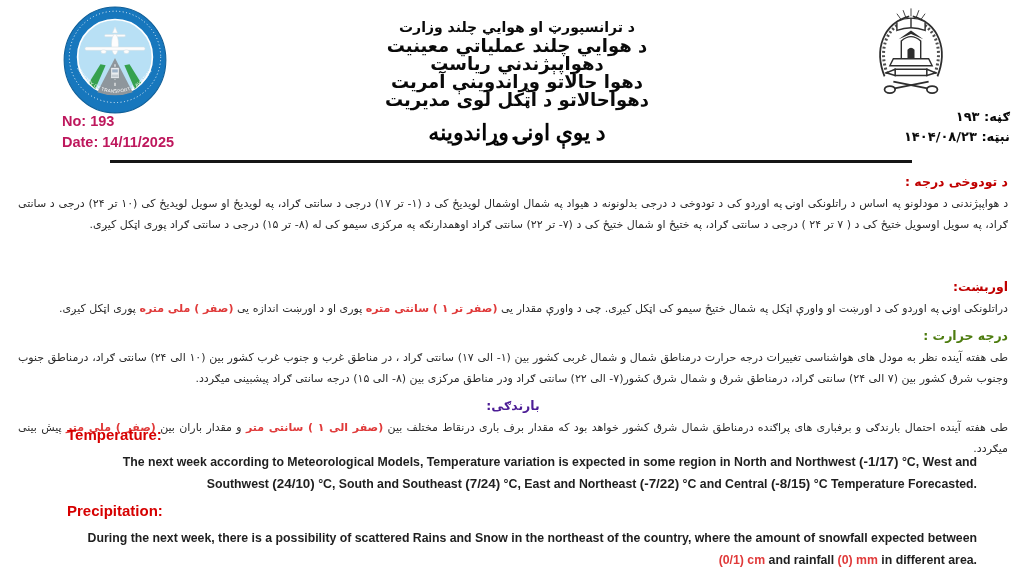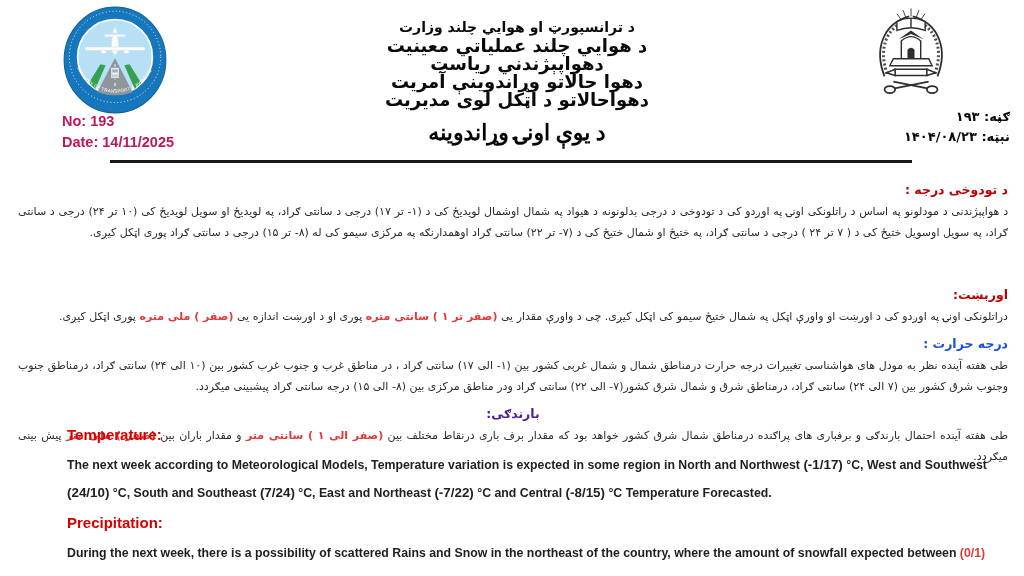--- a/index.html
+++ b/index.html
@@ -33,26 +33,26 @@
     font-family:"DejaVu Sans",sans-serif;
     margin-top:8px;
   }
   .divider{position:absolute;left:110px;top:160px;width:802px;height:3px;background:#161616;}
   
   .body-ar{
     position:absolute;left:18px;top:172px;width:990px;direction:rtl;
     font-family:"DejaVu Sans",sans-serif;color:#2b2b2b;
   }
   .h-ar{font-weight:bold;font-size:12.5px;line-height:16px;margin:9px 0 3px;}
-  .sec-ar:first-child .h-ar{margin-top:10px;}
+  .sec-ar:first-child .h-ar{margin-top:2px;}
   .p-ar{font-size:11px;line-height:21px;text-align:justify;margin:0;}
   
   .body-en{position:absolute;left:67px;top:426px;width:922px;font-weight:bold;color:#1f1f1f;}
   .h-en{font-size:15px;line-height:18px;margin:0 0 7px;}
-  .p-en{font-size:12.3px;line-height:28px;margin:0 0 7px;}
+  .p-en{font-size:12.3px;line-height:22px;margin:0 12px 7px;text-align:right;}
   
   .seg-red{font-weight:bold;}
   .seg-num{font-size:13.4px;}
 </style>
 </head>
 <body>
 
 <div class="page">
 
   <svg class="seal-left" viewBox="0 0 100 104" aria-hidden="true">
@@ -157,21 +157,21 @@
   <div class="body-ar">
     <div class="sec-ar">
       <div class="h-ar" style="color: rgb(192, 0, 0);">د تودوخی درجه :</div>
       <p class="p-ar"><span class="seg-t">د هواپېژندنی د مودلونو په اساس د راتلونکی اونۍ په اوږدو کی د تودوخی د درجی بدلونونه د هيواد په شمال اوشمال لويديځ کی د (۱- تر ۱۷) درجی د سانتی ګراد، په لويديځ او سويل لويديځ  کی  (۱۰ تر ۲۴) درجی د سانتی ګراد، په سويل اوسويل ختيځ کی د ( ۷ تر ۲۴ ) درجی د سانتی ګراد، په ختيځ او شمال ختيځ کی د (۷- تر ۲۲) سانتی ګراد اوهمدارنګه په مرکزی سيمو کی له (۸- تر ۱۵) درجی د سانتی ګراد پوری اټکل کيږی.</span></p>
     </div>
     <div class="sec-ar">
       <div class="h-ar" style="color: rgb(192, 0, 0); margin-top: 44px;">اوربښت:</div>
       <p class="p-ar"><span class="seg-t">دراتلونکی اونۍ په اوږدو کی د اورښت او واورې اټکل په شمال ختيځ سيمو کی اټکل کيږی. چی د واورې مقدار يی </span><span class="seg-red" style="color: rgb(224, 58, 58);">(صفر تر ۱ ) سانتی متره</span><span class="seg-t"> پوری او د اورښت اندازه يی </span><span class="seg-red" style="color: rgb(224, 58, 58);">(صفر ) ملی متره</span><span class="seg-t"> پوری اټکل کيږی.</span></p>
     </div>
     <div class="sec-ar">
-      <div class="h-ar" style="color: #1d4ed8;">درجه حرارت :</div>
+      <div class="h-ar" style="color: #4d7c0f;">درجه حرارت :</div>
       <p class="p-ar"><span class="seg-t">طی هفته آينده نظر به مودل های هواشناسی تغييرات درجه حرارت درمناطق شمال و شمال غربی کشور بين (۱- الی ۱۷) سانتی ګراد ، در مناطق غرب و جنوب غرب کشور بين (۱۰ الی ۲۴) سانتی ګراد، درمناطق جنوب وجنوب شرق کشور بين (۷ الی ۲۴) سانتی ګراد، درمناطق شرق و شمال شرق کشور(۷- الی ۲۲) سانتی ګراد ودر مناطق مرکزی بين (۸- الی ۱۵) درجه سانتی ګراد پيشبينی ميګردد.</span></p>
     </div>
     <div class="sec-ar">
       <div class="h-ar" style="color: #4c1d95; text-align: center;">بارندګی:</div>
       <p class="p-ar"><span class="seg-t">طی هفته آينده احتمال بارندګی و برفباری های پراګنده درمناطق شمال شرق کشور خواهد بود که مقدار برف باری درنقاط مختلف بين </span><span class="seg-red" style="color: rgb(224, 58, 58);">(صفر الی ۱ ) سانتی متر</span><span class="seg-t"> و مقدار باران بين </span><span class="seg-red" style="color: rgb(224, 58, 58);">(صفر ) ملی متر</span><span class="seg-t"> پيش بينی ميګردد.</span></p>
     </div>
   </div>
 
   <div class="body-en">
     <div class="sec-en">

